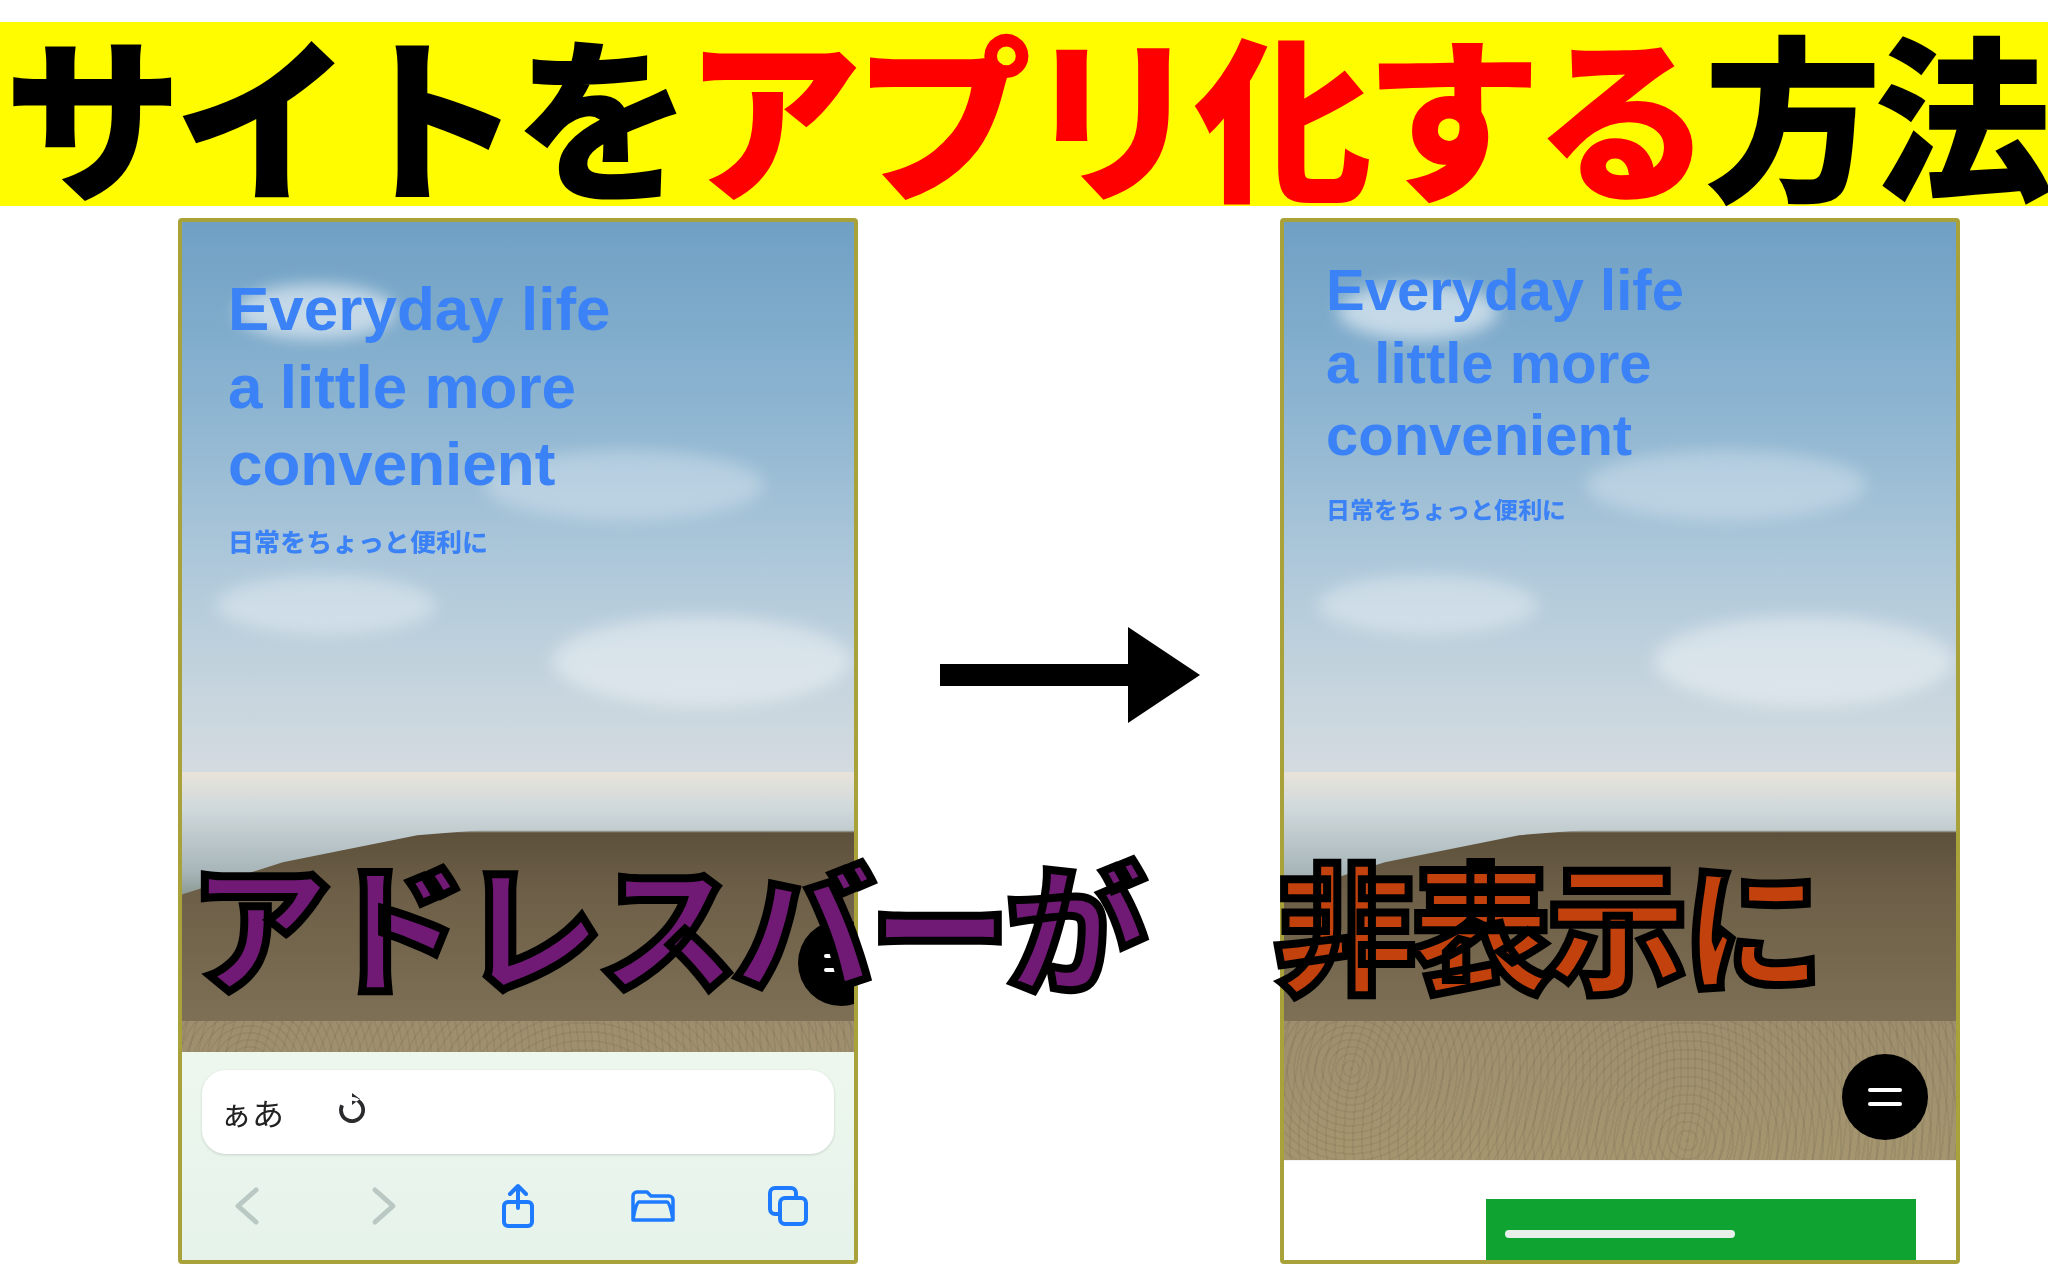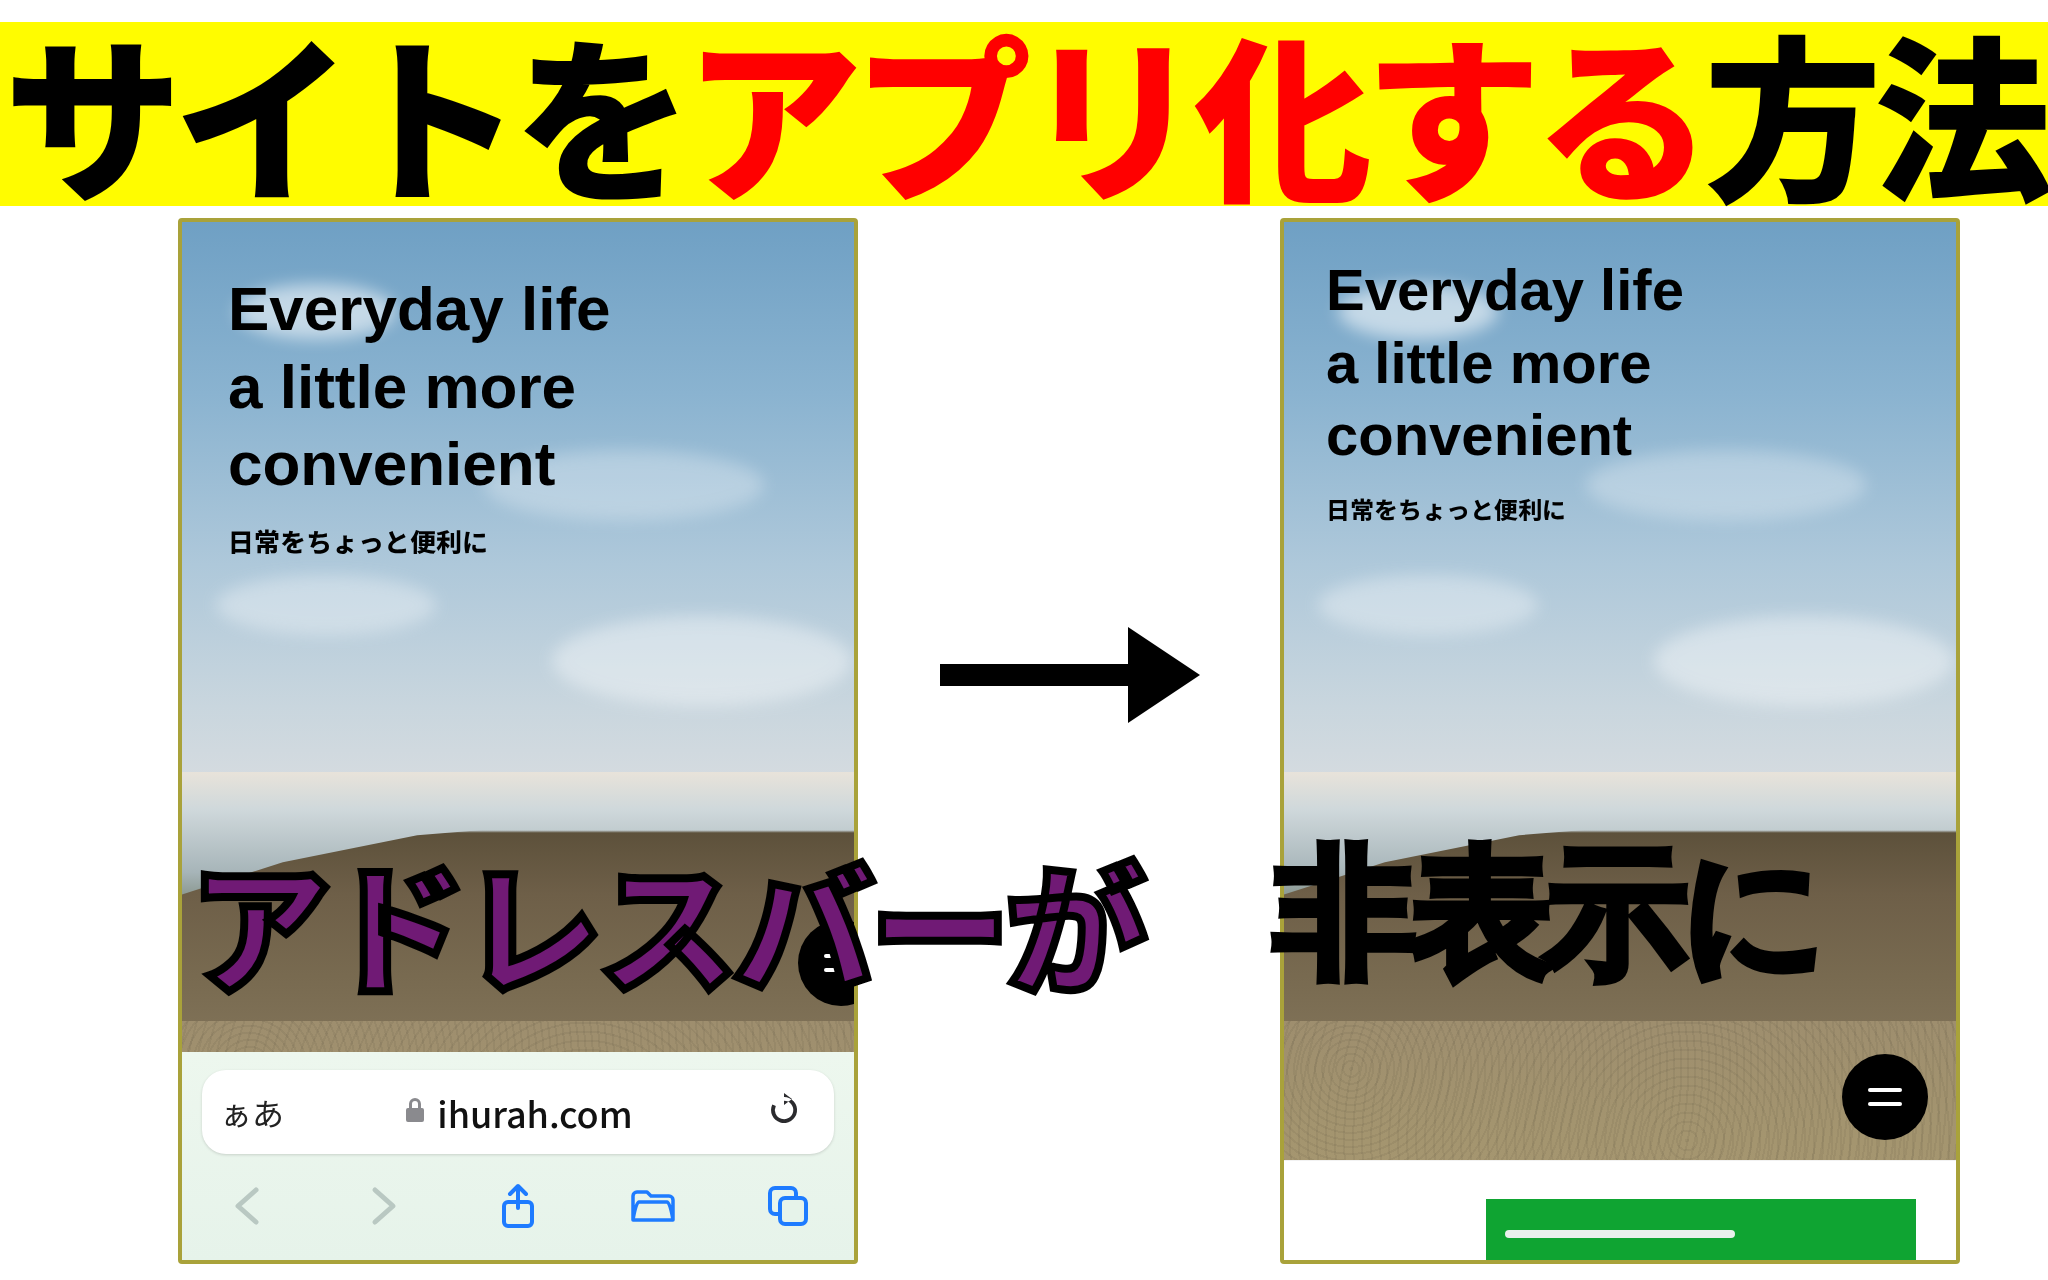--- a/index.html
+++ b/index.html
@@ -62,21 +62,21 @@
       linear-gradient(180deg, #9e8e6e 0%, #a4956f 50%, #a99a74 100%);
   }
   .cloud { position: absolute; background: rgba(255,255,255,0.55); border-radius: 50%; filter: blur(8px); }
   .c1 { top: 6%; left: 8%; width: 160px; height: 55px; }
   .c2 { top: 22%; left: 45%; width: 280px; height: 70px; opacity: 0.5; }
   .c3 { top: 34%; left: 5%; width: 220px; height: 60px; opacity: 0.6; }
   .c4 { top: 38%; left: 55%; width: 300px; height: 90px; opacity: 0.7; }
 
   .hero-head {
     position: absolute;
-    color: #000000;
+    color: #3b82f6;
     font-weight: 600;
     line-height: 1.25;
   }
   .hero-head .en { font-family: "Helvetica Neue", Arial, sans-serif; }
   .hero-head .jp { font-weight: 800; margin-top: 22px; }
 
   .fab {
     position: absolute;
     width: 86px; height: 86px;
     background: #000; border-radius: 50%;
@@ -165,21 +165,21 @@
     position: absolute;
     font-weight: 900;
     font-size: 140px;
     letter-spacing: -4px;
     -webkit-text-stroke: 8px #000;
     text-shadow: 0 3px 0 rgba(0,0,0,0.25);
     white-space: nowrap;
     pointer-events: none;
   }
   .caption-cyan { left: 190px; top: 820px; color: #701a75; }
-  .caption-yellow { left: 1275px; top: 820px; color: #404040; font-family: Liberation Serif, serif; }
+  .caption-yellow { left: 1275px; top: 820px; color: #c2410c; }
 </style>
 </head>
 <body>
 
 <div class="title-bar">
   <span class="title-text title-black">サイトを</span><span class="title-text title-red">アプリ化する</span><span class="title-text title-black">方法</span>
 </div>
 
 <div id="phone-left" class="phone">
   <div class="phone-bg">
@@ -198,28 +198,20 @@
         <div>convenient</div>
       </div>
       <div class="jp" style="font-size:26px;">日常をちょっと便利に</div>
     </div>
     <div class="fab" style="right:-30px; bottom:254px;"></div>
   </div>
 
   <div class="safari">
     <div class="urlbar">
       <div class="url-left">ぁあ</div>
-      <div class="url-mid">
-        <span>
-          <svg width="24" height="28" viewBox="0 0 24 28">
-              <path d="M6 12V8a6 6 0 1 1 12 0v4h1a2 2 0 0 1 2 2v10a2 2 0 0 1-2 2H5a2 2 0 0 1-2-2V14a2 2 0 0 1 2-2h1zm3 0h6V8a3 3 0 1 0-6 0v4z" fill="#8a8a8e"></path>
-            </svg>
-        </span>
-        <span class="url-domain">ihurah.com</span>
-      </div>
       <div class="url-right">
         <svg width="38" height="38" viewBox="0 0 38 38">
             <path d="M19 6a13 13 0 1 1-11.7 7.4l3.5 1.6A9.2 9.2 0 1 0 19 9.8V14l8-6-8-6v4z" fill="#2b2b2e"></path>
           </svg>
       </div>
     </div>
     <div class="toolbar">
       <div class="tb-icon">
         <svg width="36" height="40" viewBox="0 0 36 40">
             <path d="M26 4 8 20l18 16" stroke="#b9c8c2" stroke-width="5" fill="none" stroke-linecap="round" stroke-linejoin="round"></path>

